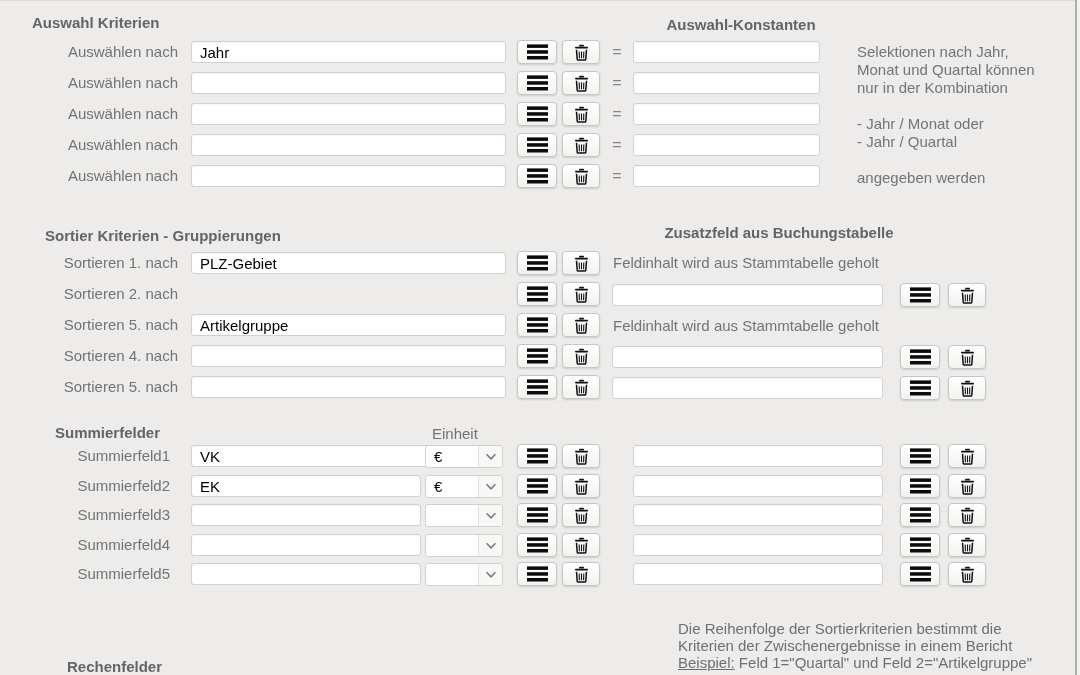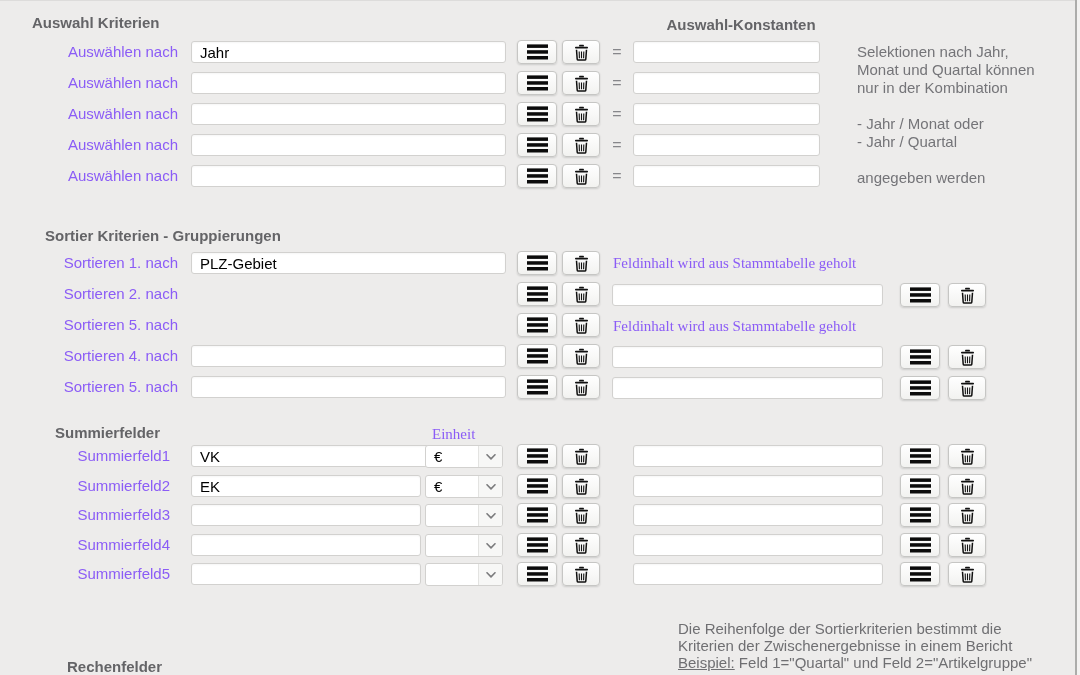--- a/index.html
+++ b/index.html
@@ -1,20 +1,20 @@
 <!DOCTYPE html>
 <html><head>
 <meta charset="utf-8">
 <style>
   html,body{margin:0;padding:0;background:#dcdbda;}
   .screen{position:relative;width:1080px;height:675px;background:#edeceb;overflow:hidden;
           font-family:"Liberation Sans",sans-serif;}
   .hdr{position:absolute;font-weight:bold;font-size:15px;color:#646467;white-space:nowrap;}
-  .lbl{position:absolute;font-size:15px;color:#8b5cf6;text-align:right;line-height:22px;white-space:nowrap;}
-  .lbl-l{text-align:left;font-family:Liberation Serif, serif;}
+  .lbl{position:absolute;font-size:15px;color:#737373;text-align:right;line-height:22px;white-space:nowrap;}
+  .lbl-l{text-align:left;}
   .field{position:absolute;height:22px;border:1px solid #d2d1cf;border-radius:3px;background:#fff;
          font-family:"Liberation Sans",sans-serif;font-size:15px;color:#000;padding:0 8px;
          box-sizing:border-box;box-shadow:inset 0 1px 2px rgba(0,0,0,.04);outline:none;}
   .btn{position:absolute;height:24px;border:1px solid #c6c6c4;border-radius:4px;
        background:linear-gradient(#ffffff,#f2f2f0);box-shadow:0 1px 2px rgba(0,0,0,.14);
        display:flex;align-items:center;justify-content:center;padding:0;}
   .eq{position:absolute;font-size:16px;color:#86868a;text-align:center;line-height:22px;}
   .note{position:absolute;font-size:15px;line-height:18px;color:#747478;white-space:pre-line;}
   .combo{position:absolute;height:23px;border:1px solid #d2d1cf;border-radius:3px;background:#fff;
          display:flex;box-sizing:border-box;overflow:hidden;}
@@ -168,20 +168,21 @@
   <div class="note" style="left:857px;top:43px;width:215px">Selektionen nach Jahr,
 Monat und Quartal können
 nur in der Kombination
 
 - Jahr / Monat oder
 - Jahr / Quartal
 
 angegeben werden</div>
 
   <div class="hdr" style="left:45px;top:227px">Sortier Kriterien - Gruppierungen</div>
+  <div class="hdr" style="left:654px;top:224px;width:250px;text-align:center">Zusatzfeld aus Buchungstabelle</div>
 
   <div class="lbl" style="left:30px;top:252px;width:148px">Sortieren 1. nach</div>
   <input class="field" style="left: 191px; top: 252px; width: 315px;" value="PLZ-Gebiet">
   <button class="btn icon-menu" style="left:517px;top:251px;width:40px">
   <span style="display:flex">
     <svg width="21" height="16" viewBox="0 0 21 16">
           <g fill="#0b0b0b">
       <rect x="0" y="0.4" width="21" height="3.5"></rect>
             <rect x="0" y="6.2" width="21" height="3.5"></rect>
             <rect x="0" y="12" width="21" height="3.5"></rect>
@@ -240,20 +241,21 @@
     <svg width="15" height="17" viewBox="0 0 15 17">
       <rect x="5.1" y="0.7" width="4.8" height="1.8" rx="0.6" fill="#111"></rect>
       <rect x="1" y="2.7" width="13" height="1.8" rx="0.8" fill="#111"></rect>
       <path d="M2.5 5.7 L3.2 15.1 q0.07 1 1.05 1 h6.5 q0.98 0 1.05 -1 L12.5 5.7" fill="none" stroke="#111" stroke-width="1.5"></path>
       <path d="M5.2 7.4 L5.4 14.3 M7.5 7.4 L7.5 14.3 M9.8 7.4 L9.6 14.3" stroke="#111" stroke-width="1.1" fill="none"></path>
     </svg>
   </span>
 </button>
 
   <div class="lbl" style="left:30px;top:314px;width:148px">Sortieren 5. nach</div>
+  <input class="field" style="left: 191px; top: 314px; width: 315px;" value="Artikelgruppe">
   <button class="btn icon-menu" style="left:517px;top:313px;width:40px">
   <span style="display:flex">
     <svg width="21" height="16" viewBox="0 0 21 16">
           <g fill="#0b0b0b">
       <rect x="0" y="0.4" width="21" height="3.5"></rect>
             <rect x="0" y="6.2" width="21" height="3.5"></rect>
             <rect x="0" y="12" width="21" height="3.5"></rect>
     </g>
         </svg>
   </span>

